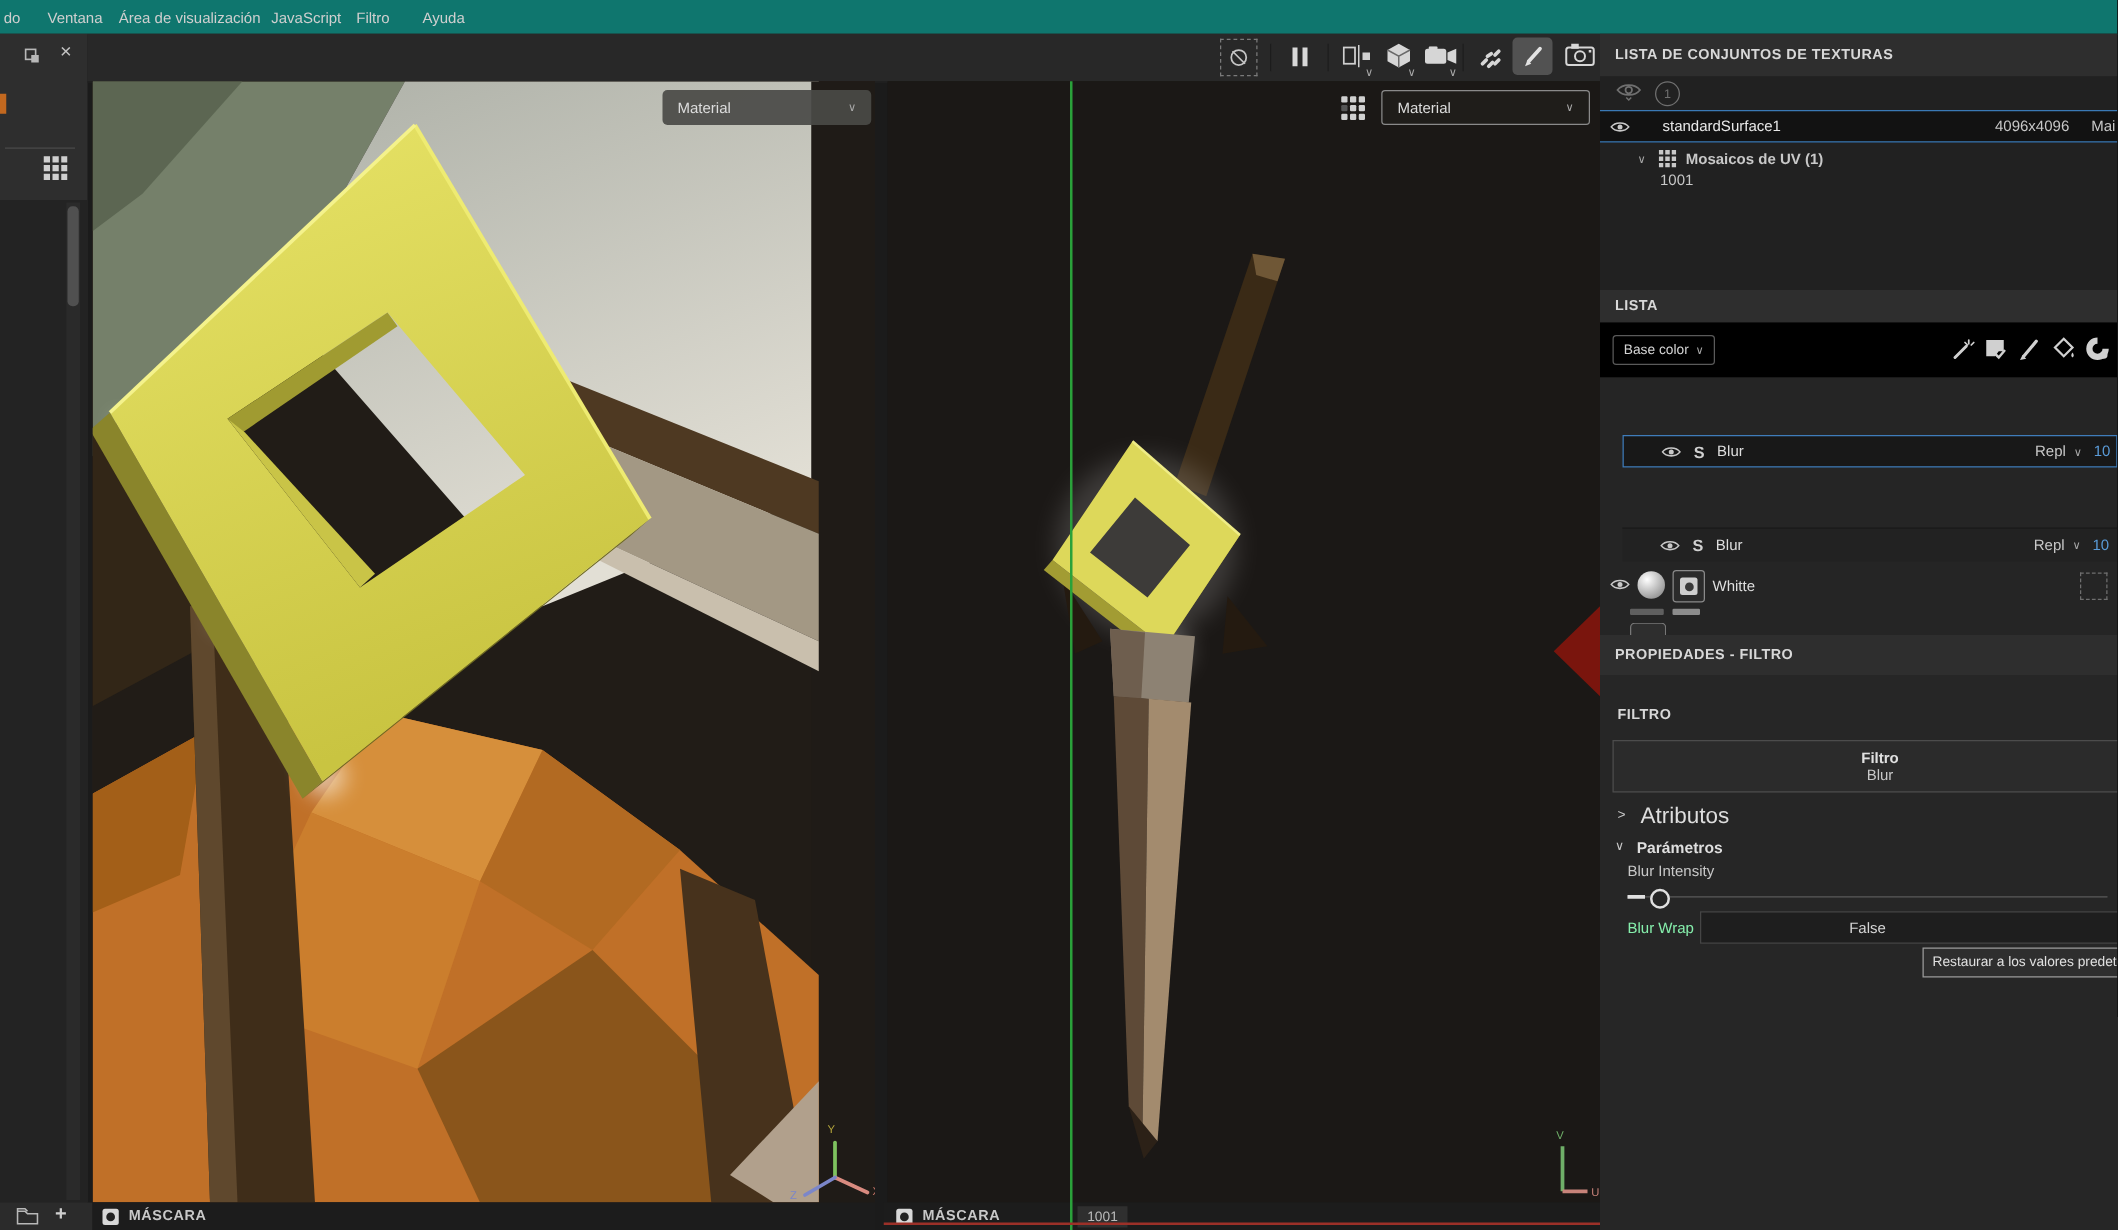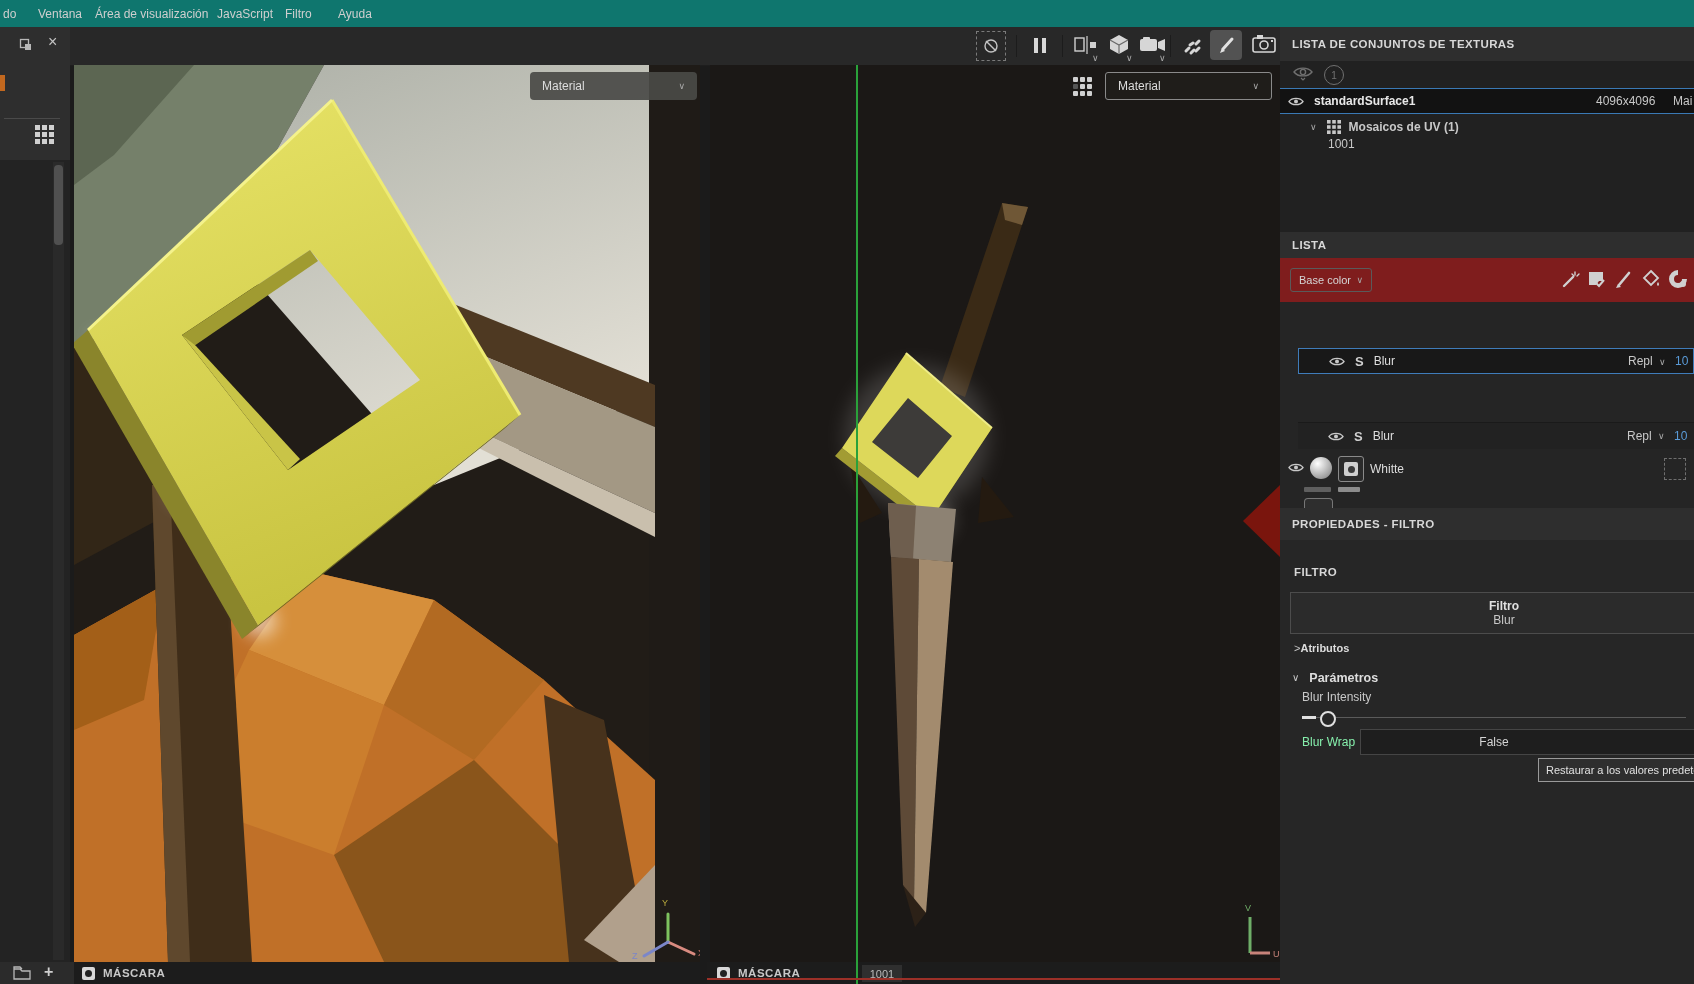--- a/index.html
+++ b/index.html
@@ -310,21 +310,21 @@
       <span>1</span>
     </span>
 
     <div class="abs" style="left:0;top:61px;width:414px;height:24px;background:#121212;border-top:1px solid #3a79b5;border-bottom:1px solid #3a79b5;display:flex;align-items:center">
       <span class="tbicon" style="margin-left:8px">
         <svg width="16" height="11" viewBox="0 0 16 11">
             <path d="M1 5.5 C4 1.3 12 1.3 15 5.5 C12 9.7 4 9.7 1 5.5 Z" fill="none" stroke="#c8c8c8" stroke-width="1.3"></path>
             <circle cx="8" cy="5.5" r="2" fill="#c8c8c8"></circle>
           </svg>
       </span>
-      <span class="t" style="margin-left:10px;font-weight:bold;color:#e8e8e8">standardSurface1</span>
+      <span class="t" style="margin-left:26px;font-weight:normal;color:#e8e8e8">standardSurface1</span>
       <span class="t" style="position:absolute;left:316px;color:#c8c8c8">4096x4096</span>
       <span class="t" style="position:absolute;left:393px;color:#c8c8c8">Mai</span>
     </div>
 
     <div class="abs" style="left:0;top:88px;width:414px;height:24px;display:flex;align-items:center">
       <span class="chev" style="margin-left:30px">∨</span>
       <span class="tbicon" style="margin-left:10px">
         <svg width="14" height="14" viewBox="0 0 14 14">
             <g fill="#c8c8c8">
               <rect x="0" y="0" width="3.6" height="3.6"></rect>
@@ -339,21 +339,21 @@
             </g>
           </svg>
       </span>
       <span class="t" style="margin-left:8px;font-weight:bold;color:#c8c8c8">Mosaicos de UV (1)</span>
     </div>
     <span class="abs t" style="left:48px;top:110px;color:#c8c8c8">1001</span>
 
     <div class="abs sec-h" style="left:0;top:205px;width:414px;height:26px">
       <span>LISTA</span>
     </div>
-    <div class="abs" style="left:0;top:231px;width:414px;height:44px;background:#7f1d1d">
+    <div class="abs" style="left:0;top:231px;width:414px;height:44px;background:#000000">
       <div class="abs" style="left:10px;top:10px;width:82px;height:24px;border:1px solid #5a5a5a;border-radius:3px;display:flex;align-items:center;justify-content:space-between;padding:0 8px;box-sizing:border-box">
         <span class="t" style="font-size:11px;color:#d5d5d5">Base color</span>
         <span class="chev">∨</span>
       </div>
       <span class="abs tbicon" style="left:280px;top:11px">
         <svg width="20" height="20" viewBox="0 0 20 20" stroke="#d0d0d0" stroke-linecap="round">
             <line x1="4" y1="17" x2="13" y2="8" stroke-width="2.4"></line>
             <line x1="15" y1="3" x2="15" y2="6" stroke-width="1.4"></line>
             <line x1="12" y1="5" x2="14" y2="7" stroke-width="1.4"></line>
             <line x1="17" y1="7" x2="19" y2="5" stroke-width="1.4"></line>
@@ -443,21 +443,21 @@
       <span>PROPIEDADES - FILTRO</span>
     </div>
     <div class="abs" style="left:0;top:513px;width:414px;height:444px;background:#262626">
       <span class="abs t" style="left:14px;top:26px;font-weight:bold;font-size:11.5px;color:#d8d8d8;letter-spacing:.4px">FILTRO</span>
       <div class="abs" style="left:10px;top:52px;width:440px;height:40px;border:1px solid #4c4c4c;background:#2b2b2b;display:flex;flex-direction:column;align-items:center;justify-content:center">
         <span class="t" style="font-weight:bold;color:#e0e0e0;width:440px;text-align:center;transform:translateX(-7px)">Filtro</span>
         <span class="t" style="color:#c8c8c8;width:440px;text-align:center;transform:translateX(-7px)">Blur</span>
       </div>
       <div class="abs" style="left:14px;top:102px;display:flex;align-items:center">
         <span class="chev" style="font-size:11px;color:#c8c8c8">&gt;</span>
-        <span class="t" style="margin-left:0;font-weight:bold;font-size:11px;color:#dedede">Atributos</span>
+        <span class="t" style="margin-left:12px;font-weight:normal;font-size:18px;color:#dedede">Atributos</span>
       </div>
       <div class="abs" style="left:12px;top:131px;display:flex;align-items:center">
         <span class="chev" style="font-size:10px;color:#c8c8c8">∨</span>
         <span class="t" style="margin-left:10px;font-weight:bold;font-size:12.5px;color:#dedede">Parámetros</span>
       </div>
       <span class="abs t" style="left:22px;top:150px;color:#c8c8c8">Blur Intensity</span>
 
       <div class="abs" style="left:22px;top:177px;width:384px;height:1px;background:#5a5a5a"></div>
       <div class="abs" style="left:22px;top:176px;width:14px;height:3px;background:#e0e0e0"></div>
       <div class="abs" style="left:40px;top:171px;width:12px;height:12px;border:2px solid #e0e0e0;border-radius:50%;background:#262626"></div>

